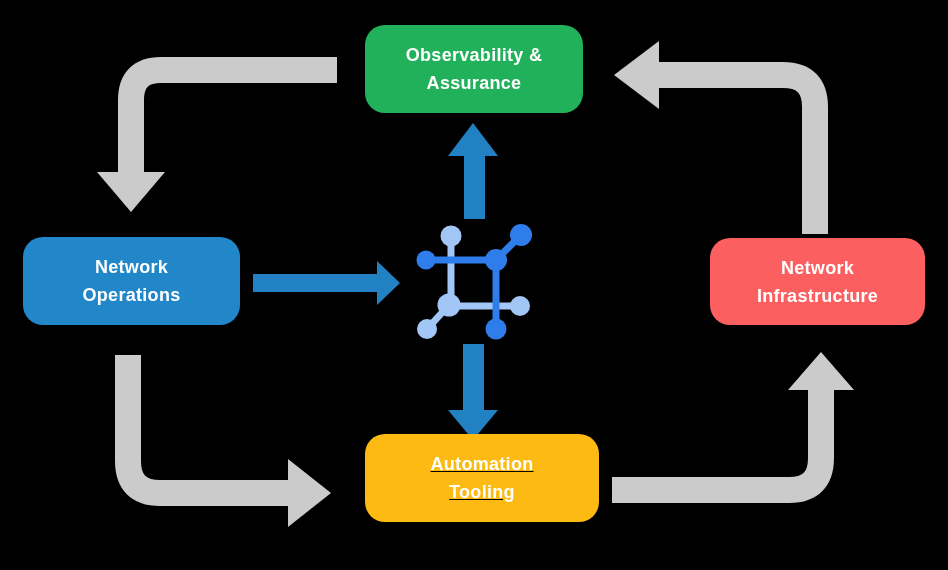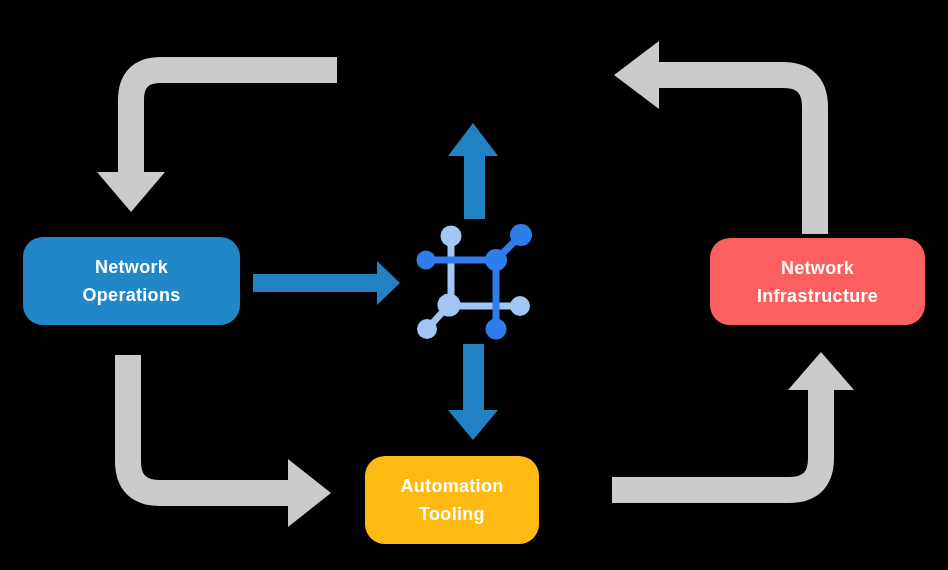--- a/index.html
+++ b/index.html
@@ -35,21 +35,21 @@
     color: #FFFFFF;
     font-size: 18px;
     font-weight: 600;
     line-height: 28px;
     letter-spacing: 0.3px;
     white-space: pre-line;
   }
   .node-observability { left: 365px; top: 25px;  width: 218px; height: 88px; }
   .node-operations    { left: 23px;  top: 237px; width: 217px; height: 88px; }
   .node-infrastructure{ left: 710px; top: 238px; width: 215px; height: 87px; }
-  .node-automation    { left: 365px; top: 456px; width: 174px; height: 88px; }
+  .node-automation    { left: 365px; top: 434px; width: 234px; height: 88px; text-decoration: underline; }
 </style>
 </head>
 <body>
 
 <div class="canvas">
 
   <svg class="overlay" viewBox="0 0 948 570" xmlns="http://www.w3.org/2000/svg">
 
     <g>
       <path d="M 337 70 L 161 70 Q 131 70 131 100 L 131 174" fill="none" stroke-width="26" stroke-linecap="butt" stroke="#CBCBCB"></path>
@@ -99,20 +99,24 @@
       <line x1="427" y1="260" x2="496" y2="260" stroke-width="7" stroke="#2E7DEB"></line>
       <line x1="496" y1="260" x2="496" y2="329" stroke-width="7" stroke="#2E7DEB"></line>
       <line x1="496" y1="260" x2="521" y2="235" stroke-width="7" stroke="#2E7DEB"></line>
       <circle cx="426" cy="260" r="9.5" fill="#2E7DEB"></circle>
       <circle cx="496" cy="329" r="10.5" fill="#2E7DEB"></circle>
       <circle cx="521" cy="235" r="11" fill="#2E7DEB"></circle>
       <circle cx="496" cy="260" r="11" fill="#2E7DEB"></circle>
     </g>
   </svg>
 
+  <div class="node node-observability" style="background-color: rgb(34, 177, 91);">
+    <span class="label">Observability &amp;
+Assurance</span>
+  </div>
 
   <div class="node node-operations" style="background-color: rgb(34, 135, 200);">
     <span class="label">Network
 Operations</span>
   </div>
 
   <div class="node node-infrastructure" style="background-color: rgb(252, 95, 95);">
     <span class="label">Network
 Infrastructure</span>
   </div>

